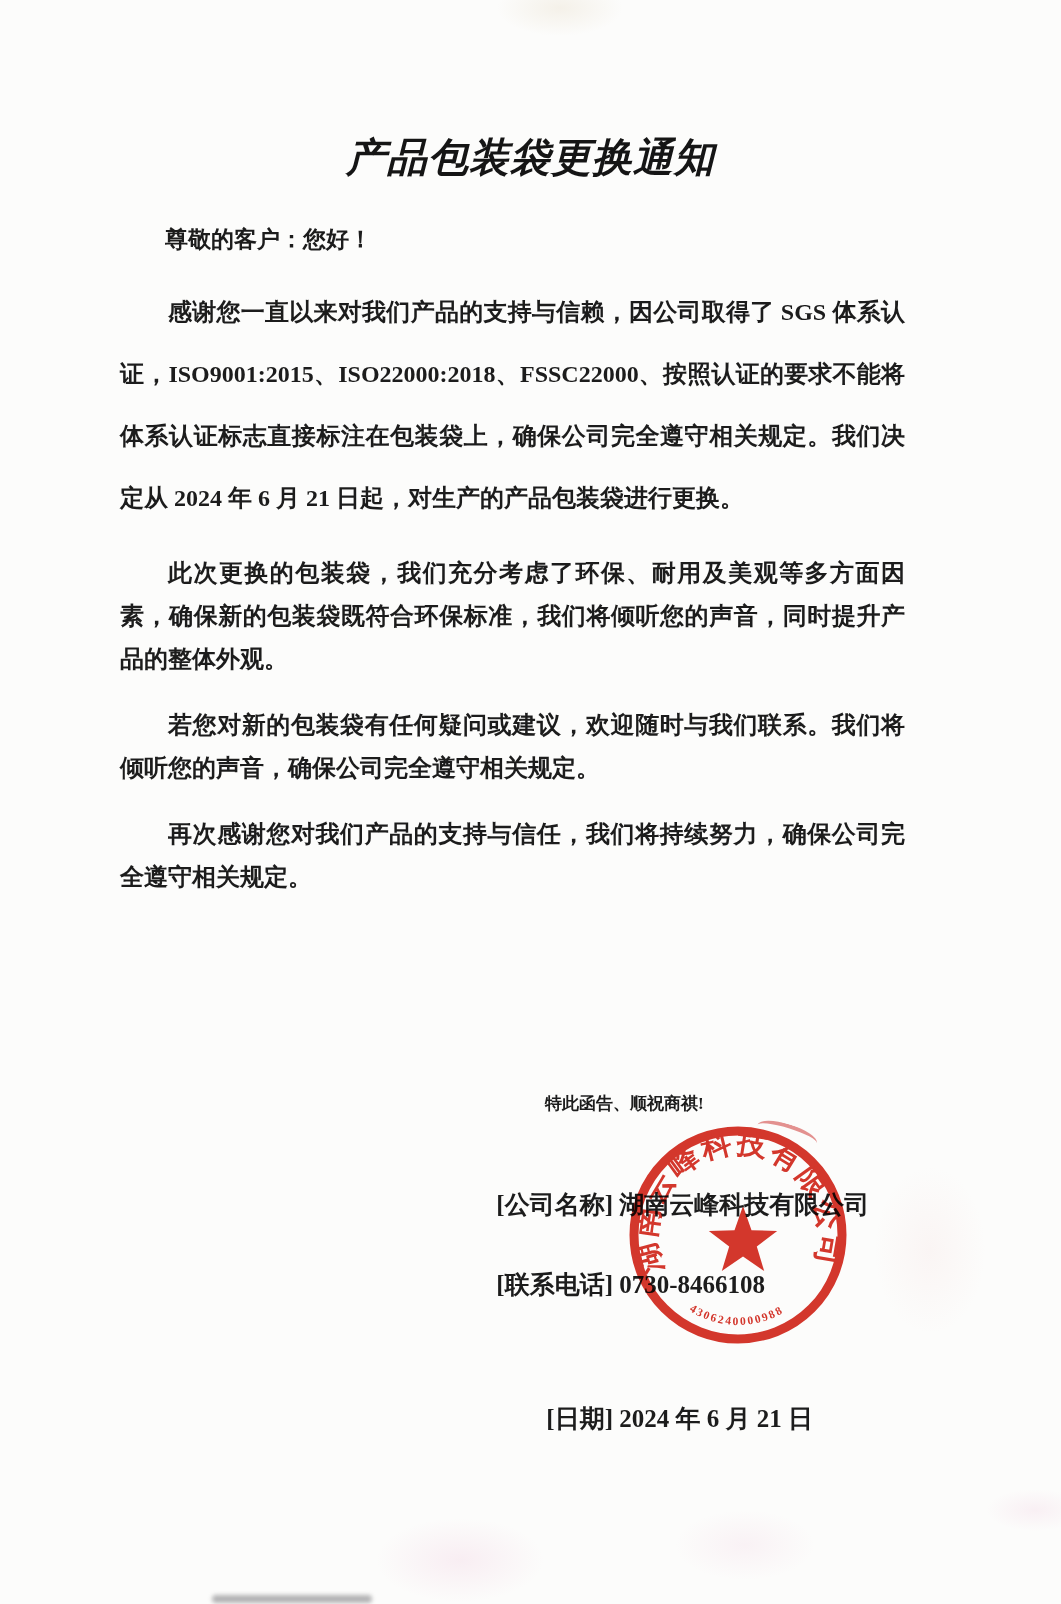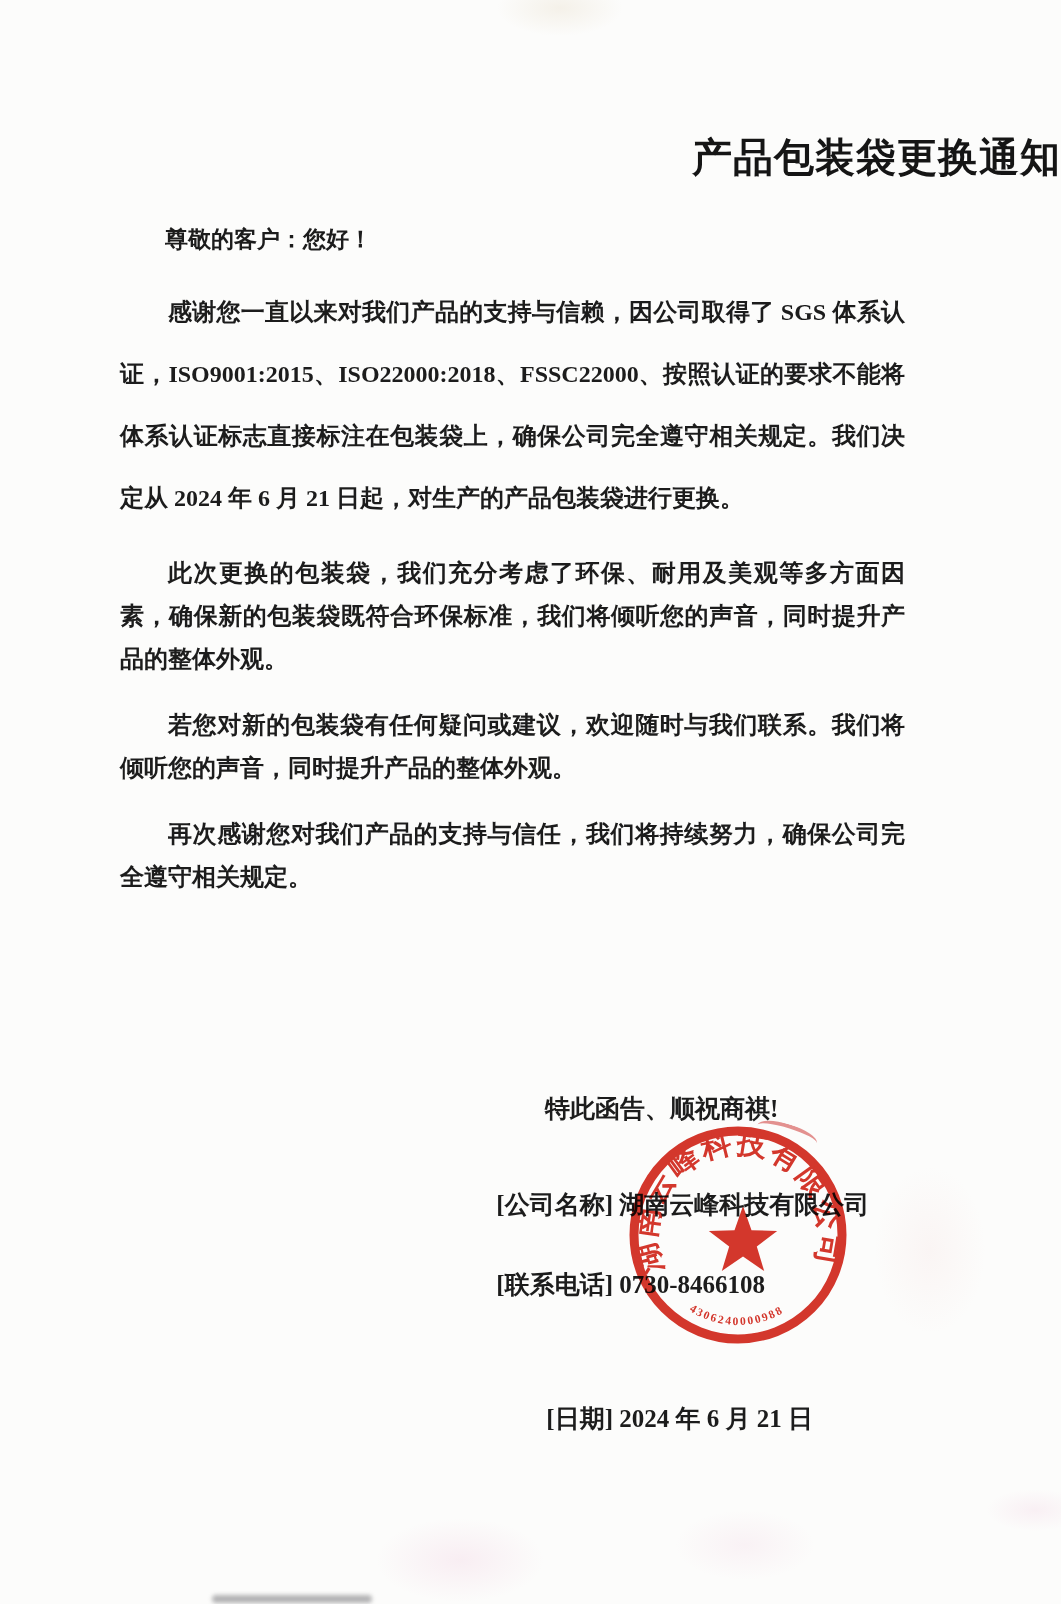--- a/index.html
+++ b/index.html
@@ -16,39 +16,40 @@
     background:
       radial-gradient(90px 40px at 560px 8px, rgba(210,190,150,.18), rgba(210,190,150,0) 70%),
       radial-gradient(120px 60px at 460px 1560px, rgba(225,150,190,.14), rgba(225,150,190,0) 70%),
       radial-gradient(100px 50px at 745px 1545px, rgba(225,150,190,.10), rgba(225,150,190,0) 70%),
       radial-gradient(80px 120px at 930px 1250px, rgba(230,160,160,.08), rgba(230,160,160,0) 70%),
       radial-gradient(70px 30px at 1035px 1510px, rgba(225,150,190,.12), rgba(225,150,190,0) 70%),
       #fcfcfb;
   }
   .title{
     position:absolute;left:0;right:0;top:130px;
-    text-align:right;
+    text-align:center;
     font-size:40px;font-weight:700;
     letter-spacing:1px;
     color:#151515;
+    font-style:italic;
   }
   .greeting{
     position:absolute;left:165px;top:224px;
     font-size:23px;font-weight:700;
   }
   .body-text{
     position:absolute;left:120px;right:156px;top:281px;
     font-size:24px;font-weight:700;
     text-align:justify;
   }
   .body-text p{margin:0 0 23px 0;text-indent:2em;line-height:43px;}
   .body-text p.wide{line-height:62px;}
   .closing{
     position:absolute;left:545px;top:1092px;
-    font-size:25px;font-weight:700;
+    font-size:17px;font-weight:700;
   }
   .info-row{
     position:absolute;left:483px;
     font-size:25px;font-weight:700;
     white-space:nowrap;
     text-align:right;
   }
   .info-row .lbl{display:inline-block;width:130px;}
   .info-row .val{display:inline-block;}
   .row-0{top:1188px;}
@@ -82,21 +83,21 @@
 
 <div class="page">
 
   <div class="title">产品包装袋更换通知</div>
 
   <div class="greeting">尊敬的客户：您好！</div>
 
   <div class="body-text">
     <p class="wide">感谢您一直以来对我们产品的支持与信赖，因公司取得了 SGS 体系认证，ISO9001:2015、ISO22000:2018、FSSC22000、按照认证的要求不能将体系认证标志直接标注在包装袋上，确保公司完全遵守相关规定。我们决定从 2024 年 6 月 21 日起，对生产的产品包装袋进行更换。</p>
     <p>此次更换的包装袋，我们充分考虑了环保、耐用及美观等多方面因素，确保新的包装袋既符合环保标准，我们将倾听您的声音，同时提升产品的整体外观。</p>
-    <p>若您对新的包装袋有任何疑问或建议，欢迎随时与我们联系。我们将倾听您的声音，同时提升产品的整体外观。</p>
+    <p>若您对新的包装袋有任何疑问或建议，欢迎随时与我们联系。我们将倾听您的声音，确保公司完全遵守相关规定。</p>
     <p>再次感谢您对我们产品的支持与信任，我们将持续努力，确保公司完全遵守相关规定。</p>
   </div>
 
   <div class="closing">特此函告、顺祝商祺!</div>
 
   <div class="info-row row-0">
     <span class="lbl">[公司名称]</span>
     <span class="val">湖南云峰科技有限公司</span>
   </div>
   <div class="info-row row-1">

